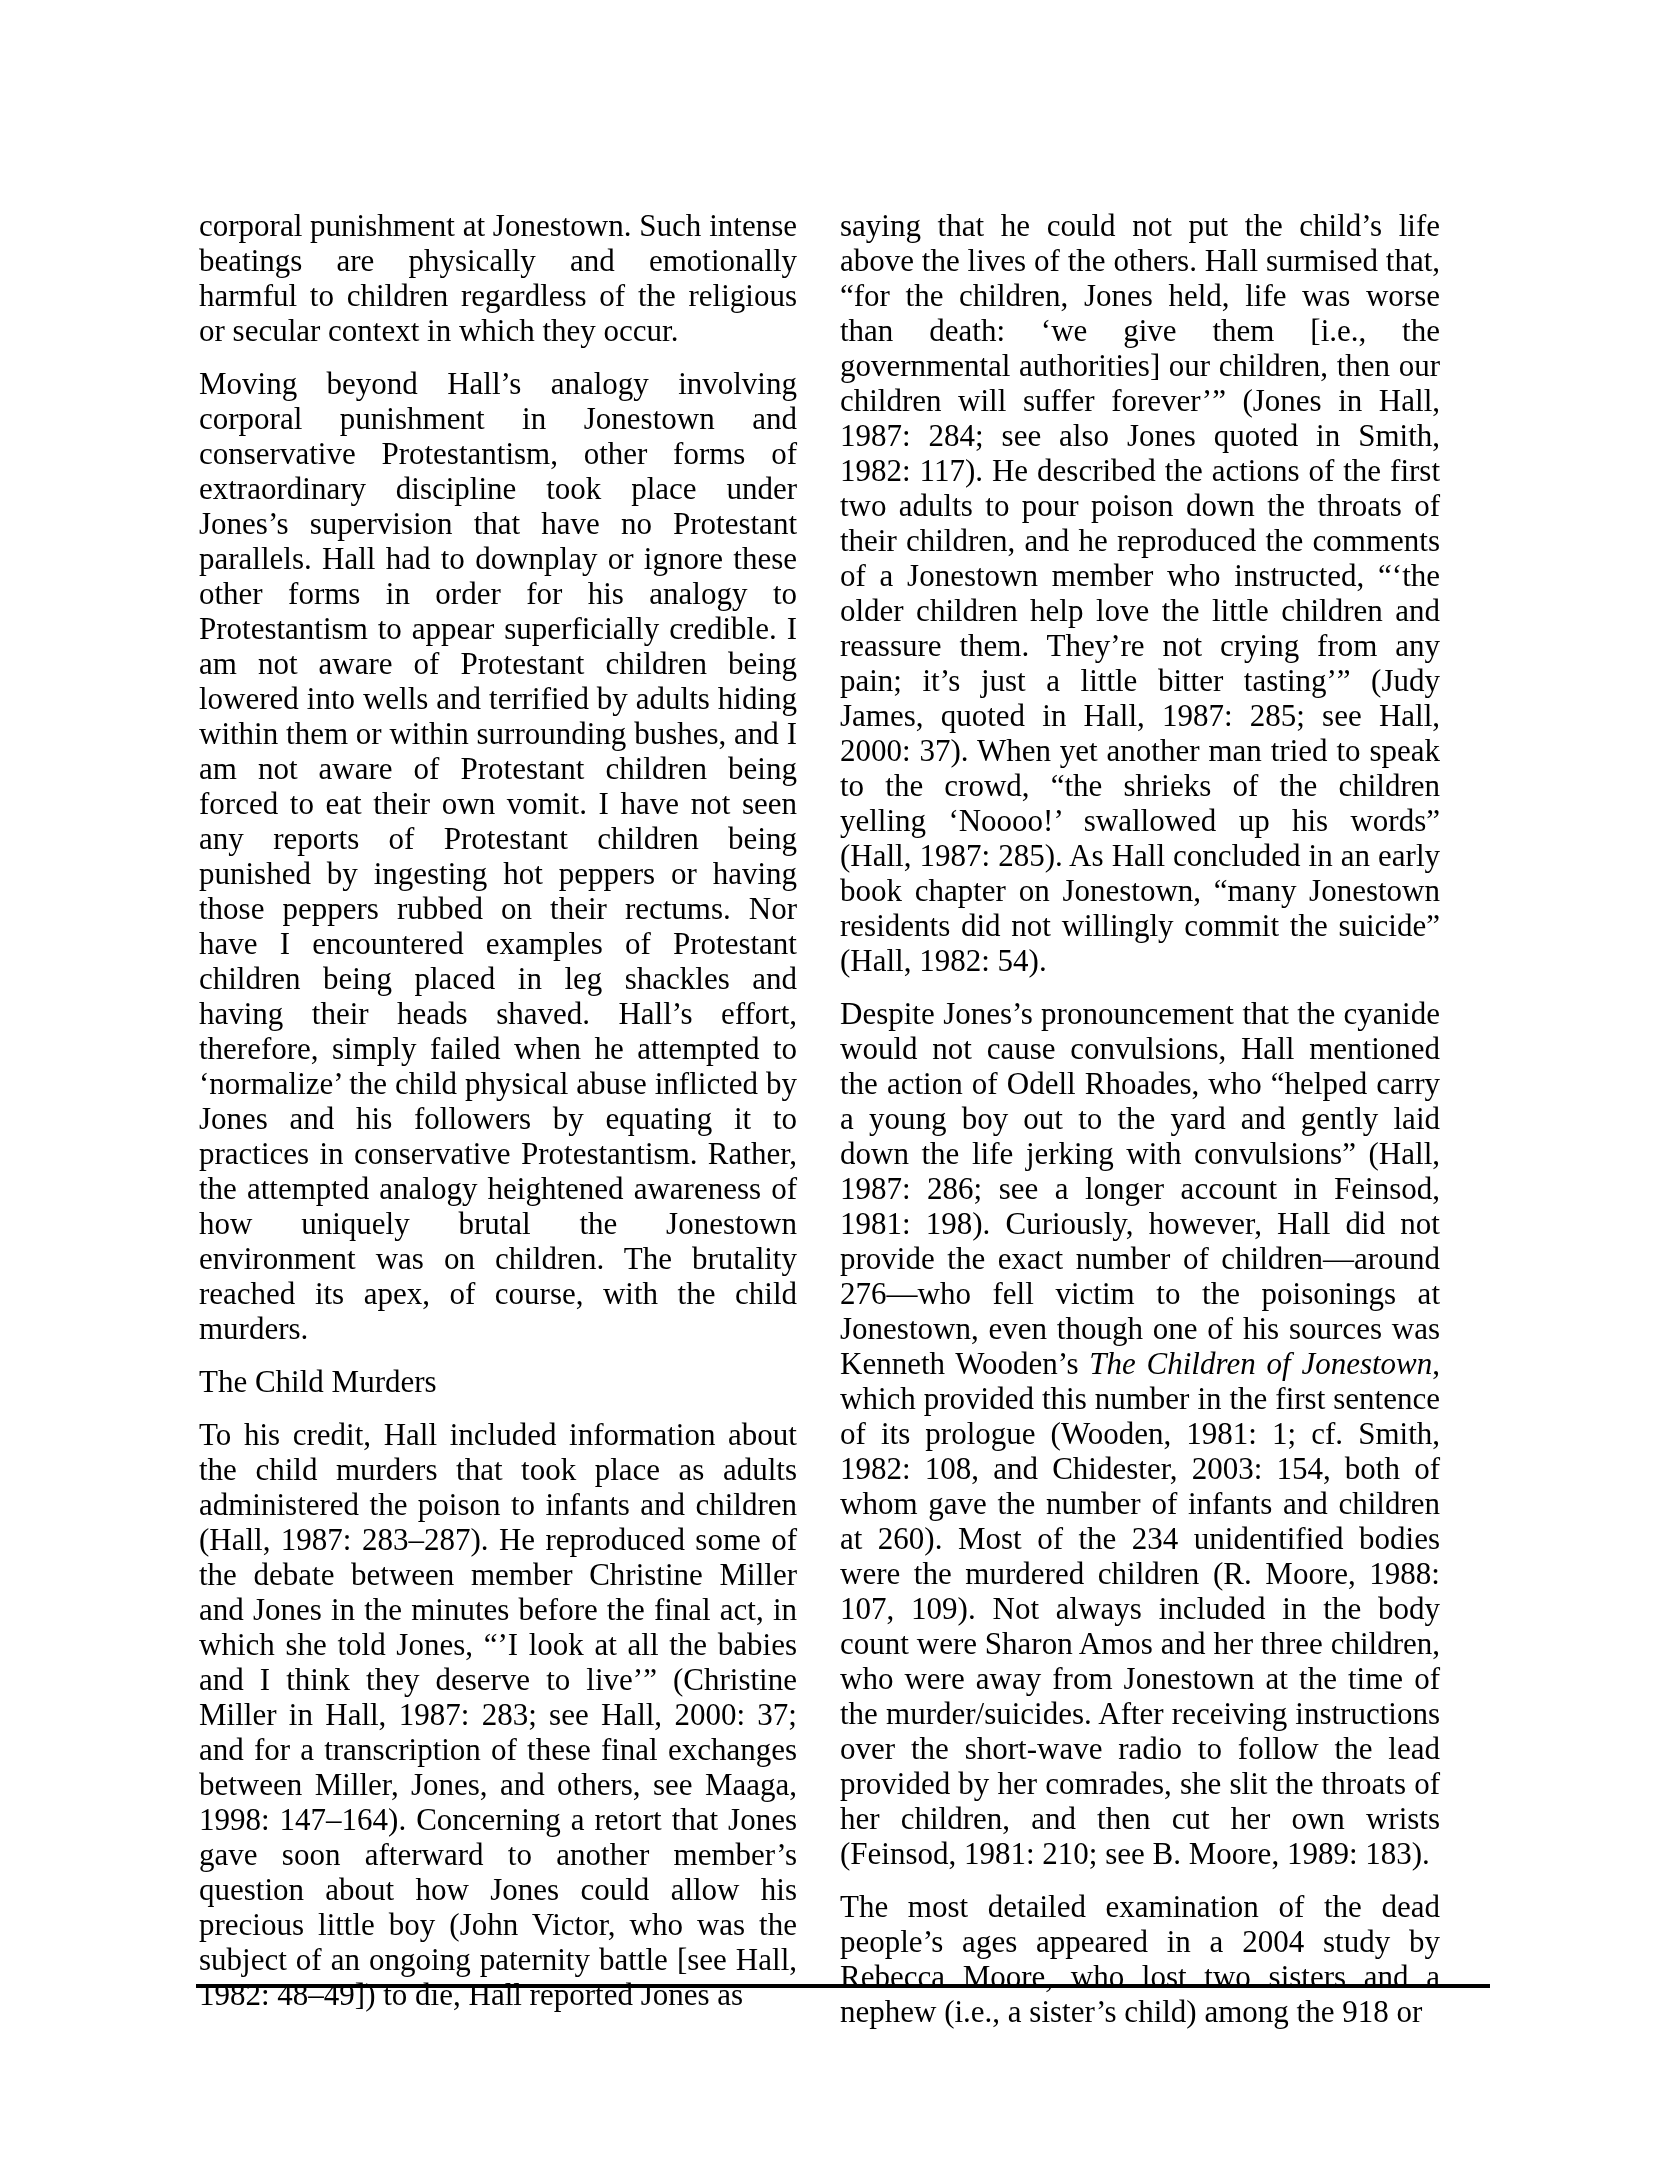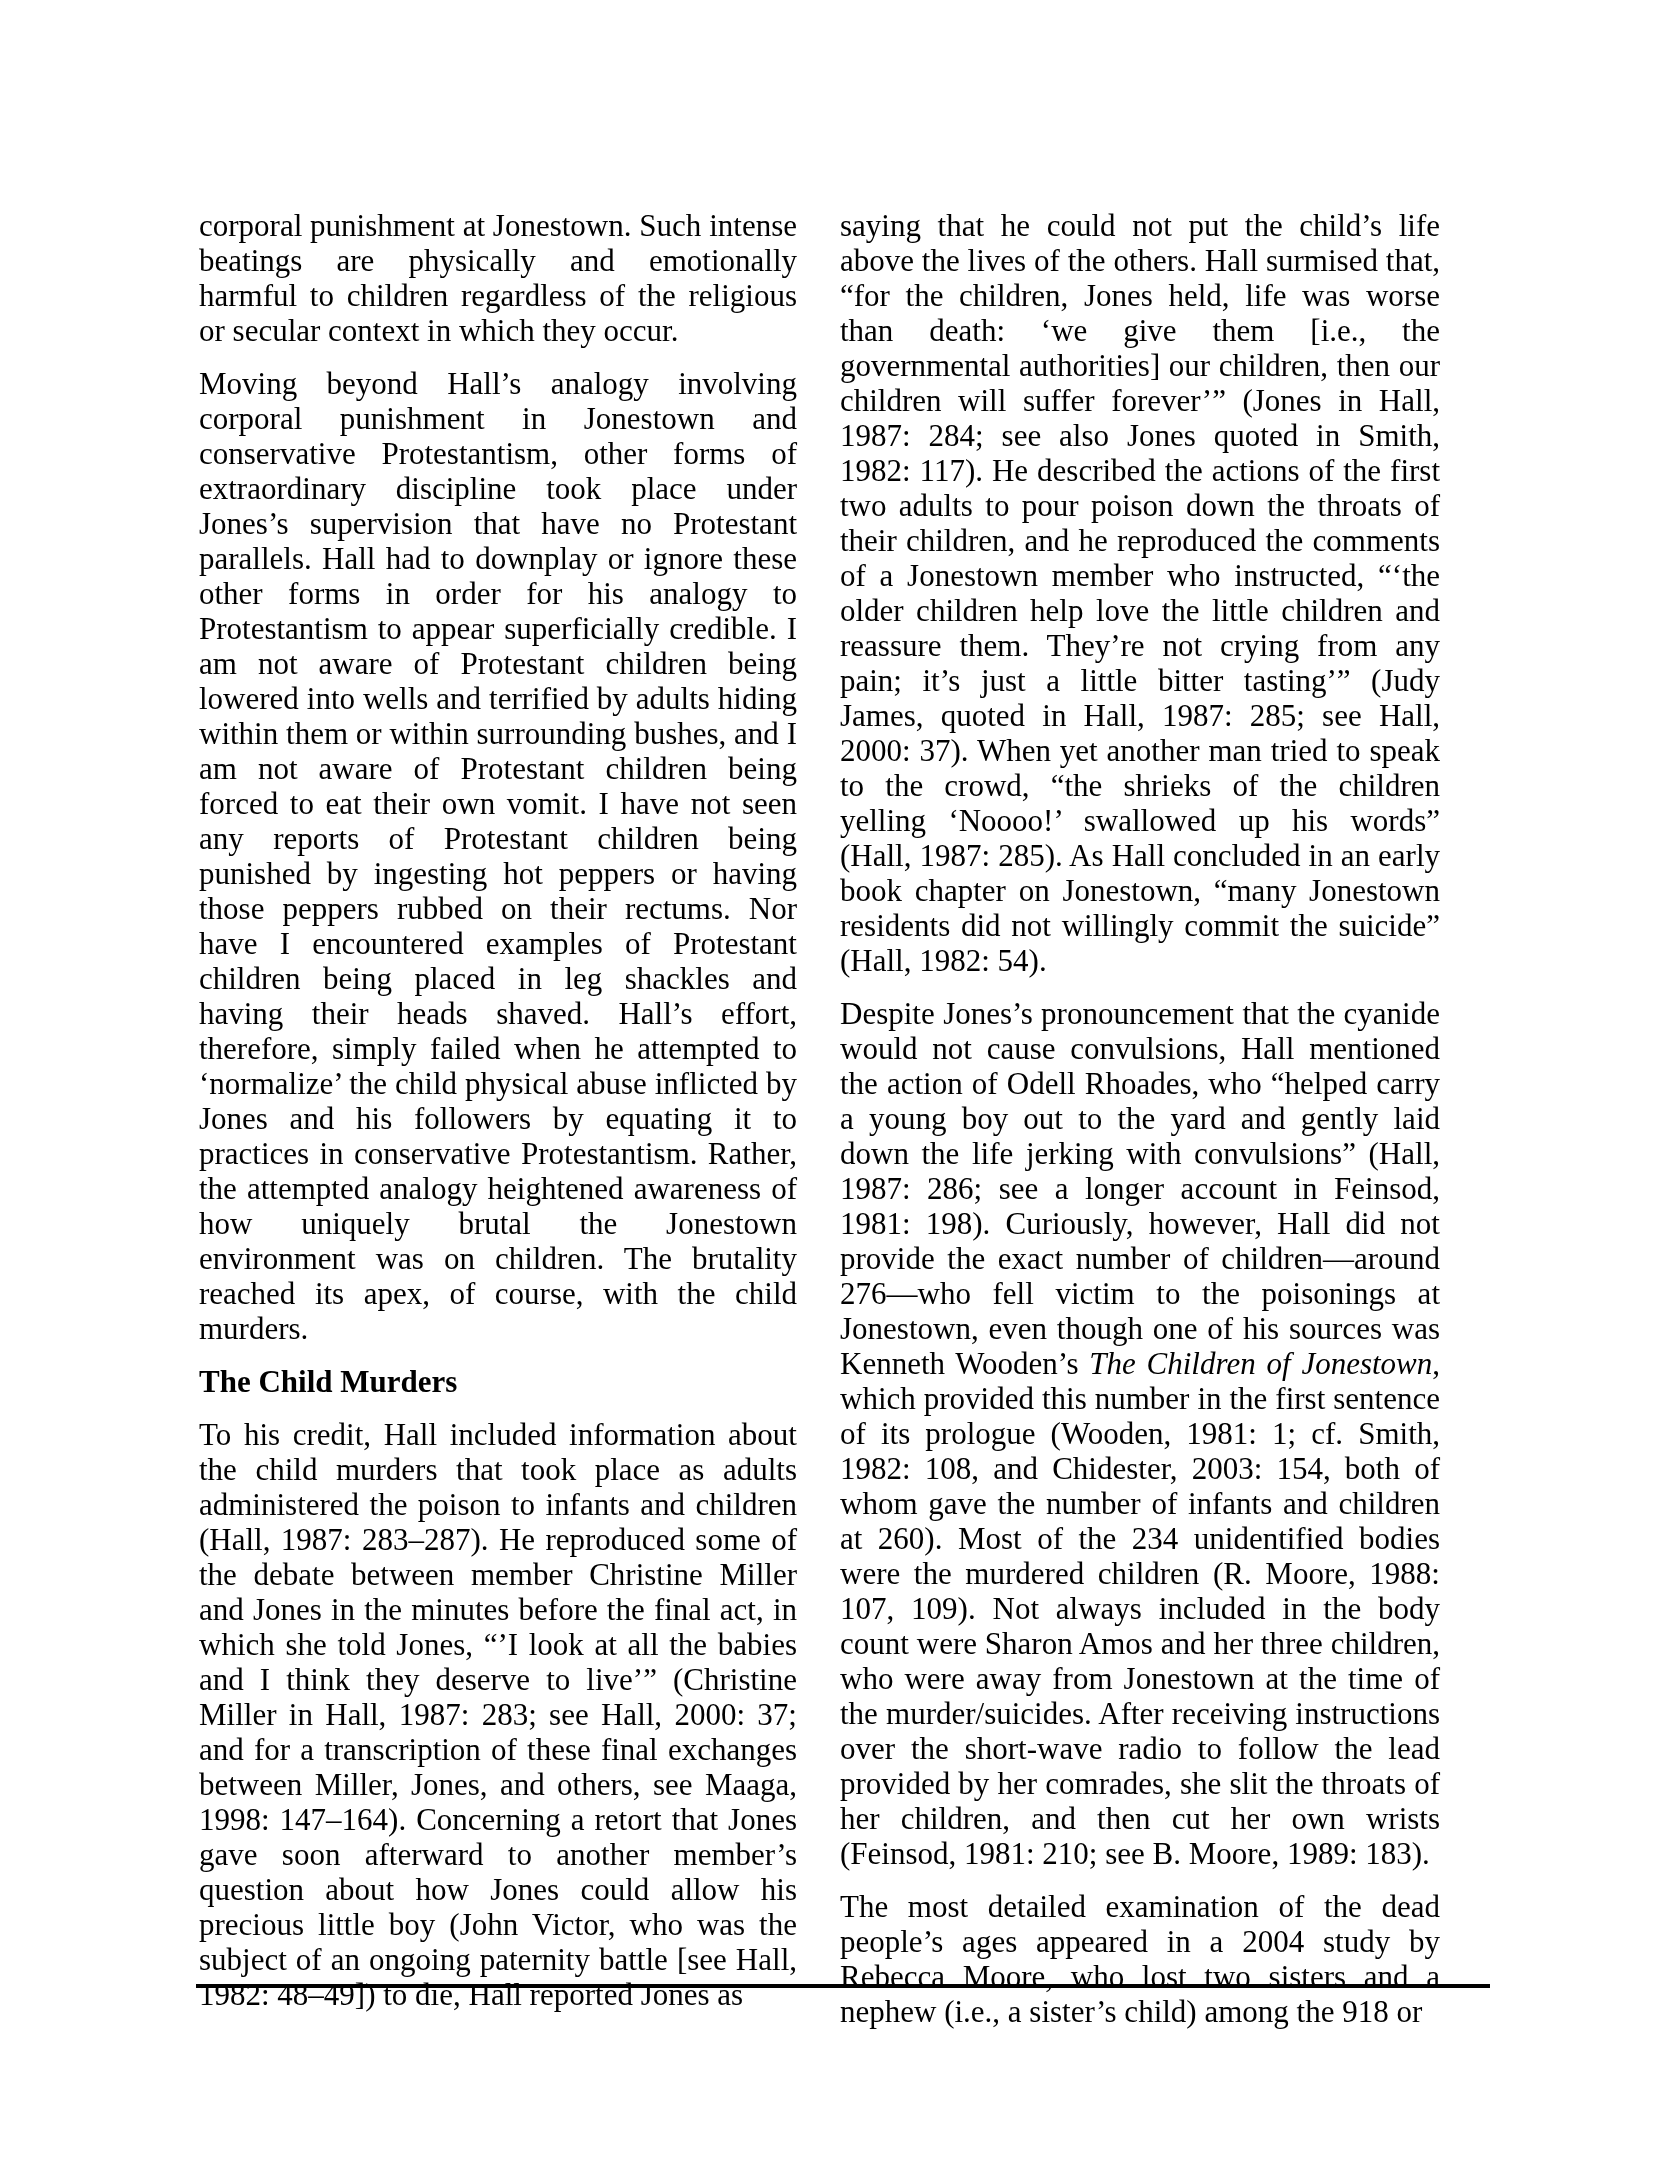--- a/index.html
+++ b/index.html
@@ -30,21 +30,21 @@
   .column p {
     margin: 0 0 18px 0;
     padding: 0;
   }
   .column p:last-child { margin-bottom: 0; }
   .section-heading {
     margin: 0 0 18px 0;
     padding: 0;
     font-size: 31px;
     line-height: 35px;
-    font-weight: bold;
+    font-weight: normal;
     text-align: left;
   }
   .book-title { }
   .footer-rule {
     position: absolute;
     left: 196px;
     top: 1984px;
     width: 1294px;
     height: 3.8px;
     background: #000000;

